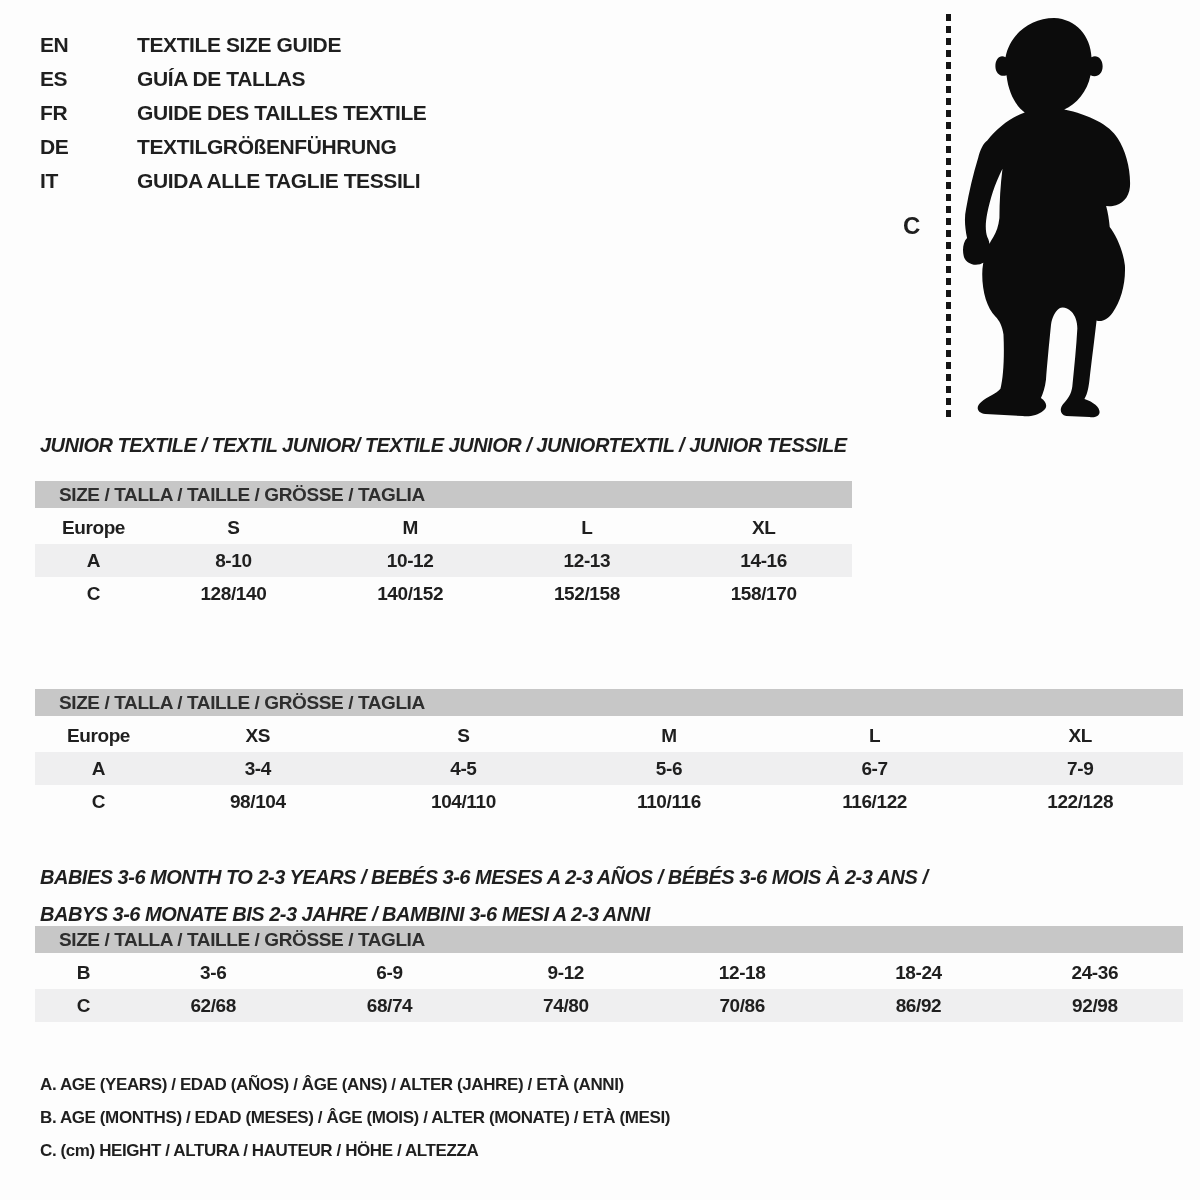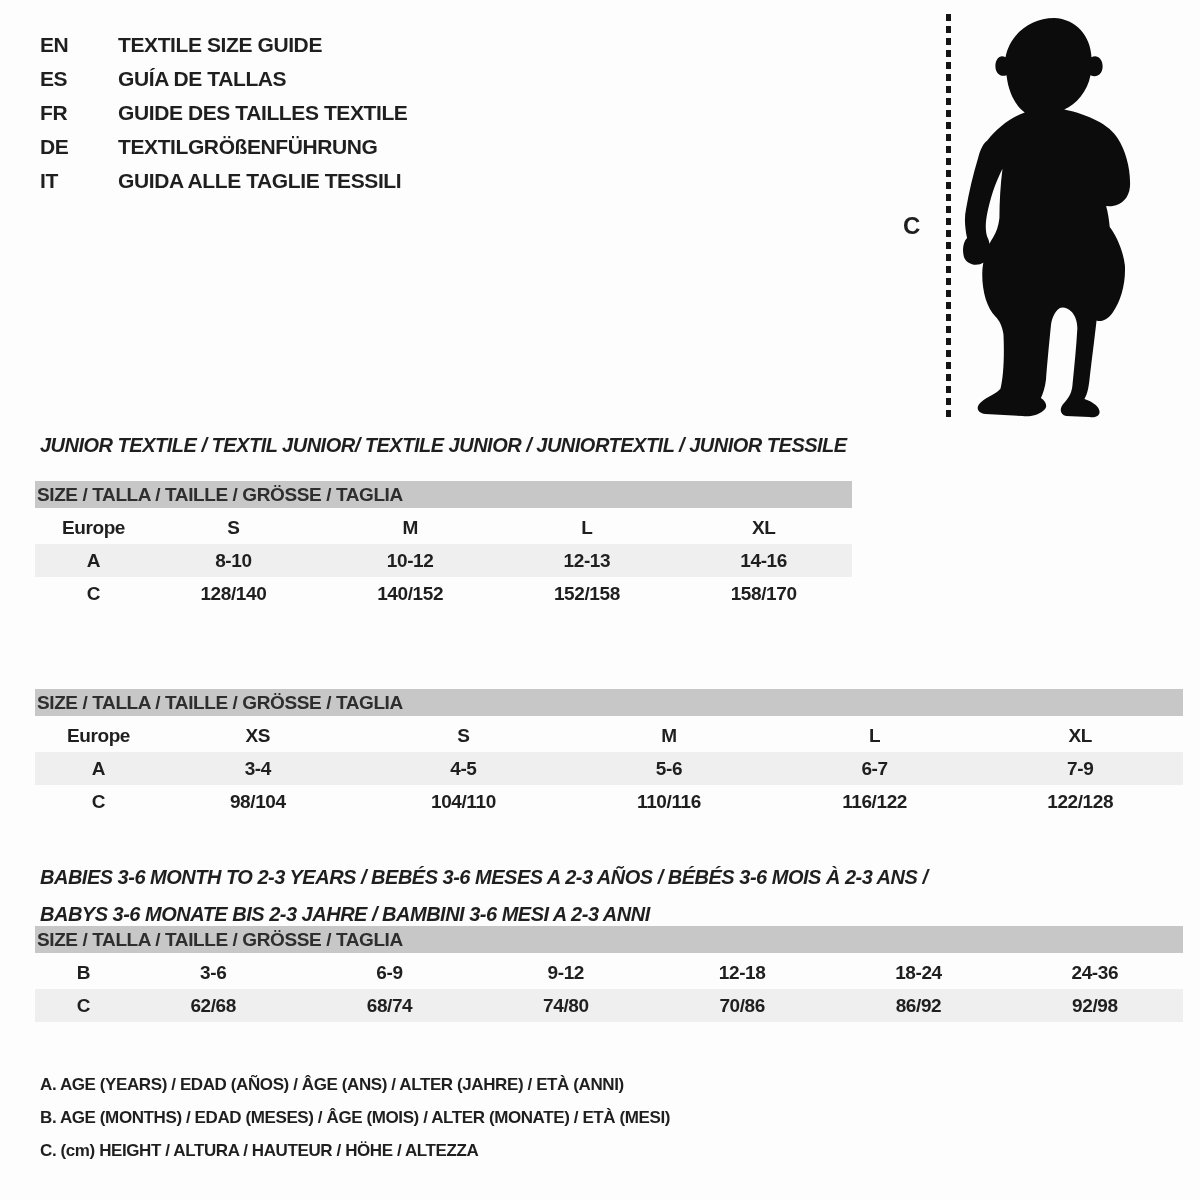--- a/index.html
+++ b/index.html
@@ -8,42 +8,42 @@
   *{box-sizing:border-box;}
   html,body{margin:0;padding:0;}
   body{
     width:1200px;height:1200px;background:var(--bg);color:var(--ink);
     font-family:"Liberation Sans","DejaVu Sans",sans-serif;
   }
   .page{position:relative;width:1200px;height:1200px;overflow:hidden;}
 
   
   .lang-block{position:absolute;left:40px;top:28px;}
-  .lang-row{display:flex;height:34px;align-items:center;font-weight:700;font-size:21px;letter-spacing:-0.4px;}
+  .lang-row{display:flex;height:34px;align-items:center;font-weight:700;font-size:21px;letter-spacing:-0.4px;gap:19px;}
   .lang-code{width:78px;flex:0 0 78px;}
   .lang-title{white-space:nowrap;}
 
   
   .fig-line{
     position:absolute;left:946px;top:14px;width:5px;height:404px;
     background:repeating-linear-gradient(to bottom,var(--ink2) 0 7px,transparent 7px 12px);
   }
   .fig-label{position:absolute;left:903px;top:212px;font-size:24px;font-weight:700;}
   .toddler-svg{position:absolute;left:962px;top:16px;}
 
   
   .sec-title{position:absolute;font-weight:700;font-size:20px;letter-spacing:-0.5px;white-space:nowrap;font-style:italic;}
   .sec-title .subsz{font-size:12px;vertical-align:-4px;font-weight:700;}
   #babies-title{line-height:37px;margin-top:16px;}
 
   
   .tblwrap{position:absolute;}
   .tbl-head{
     height:27px;background:var(--bar);color:var(--barink);
-    font-weight:700;font-size:19px;line-height:27px;padding-left:2px;letter-spacing:-0.4px;
+    font-weight:700;font-size:19px;line-height:27px;padding-left:24px;letter-spacing:-0.4px;
     margin-bottom:3px;
   }
   table.size{border-collapse:collapse;width:100%;table-layout:fixed;}
   table.size td{height:33px;font-weight:700;font-size:19px;text-align:center;letter-spacing:-0.4px;padding:0;}
   table.size td.lbl{text-align:center;padding-left:7px;}
   table.size tr:nth-child(even){background:var(--stripe);}
   #junior-table{left:35px;top:481px;width:817px;}
   #junior-table td.lbl{width:110px;}
   #children-table{left:35px;top:689px;width:1148px;}
   #children-table td.lbl{width:120px;}

